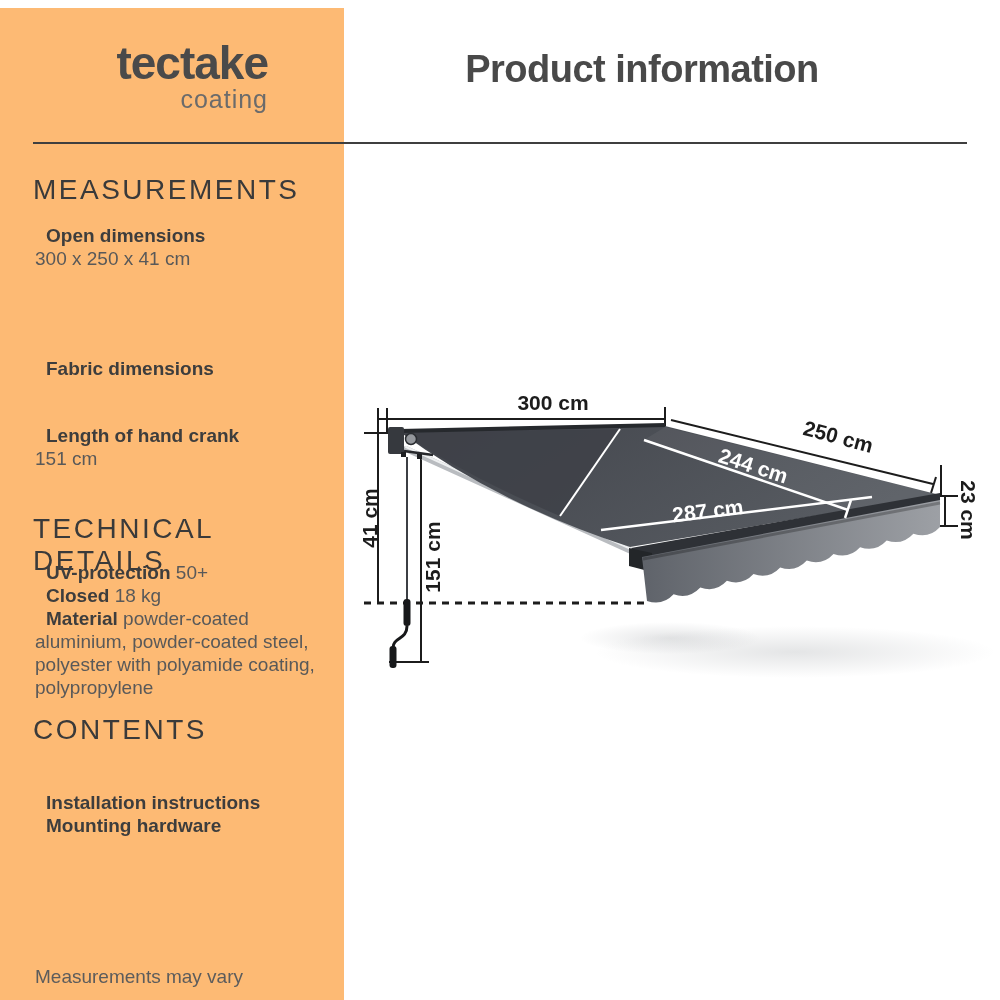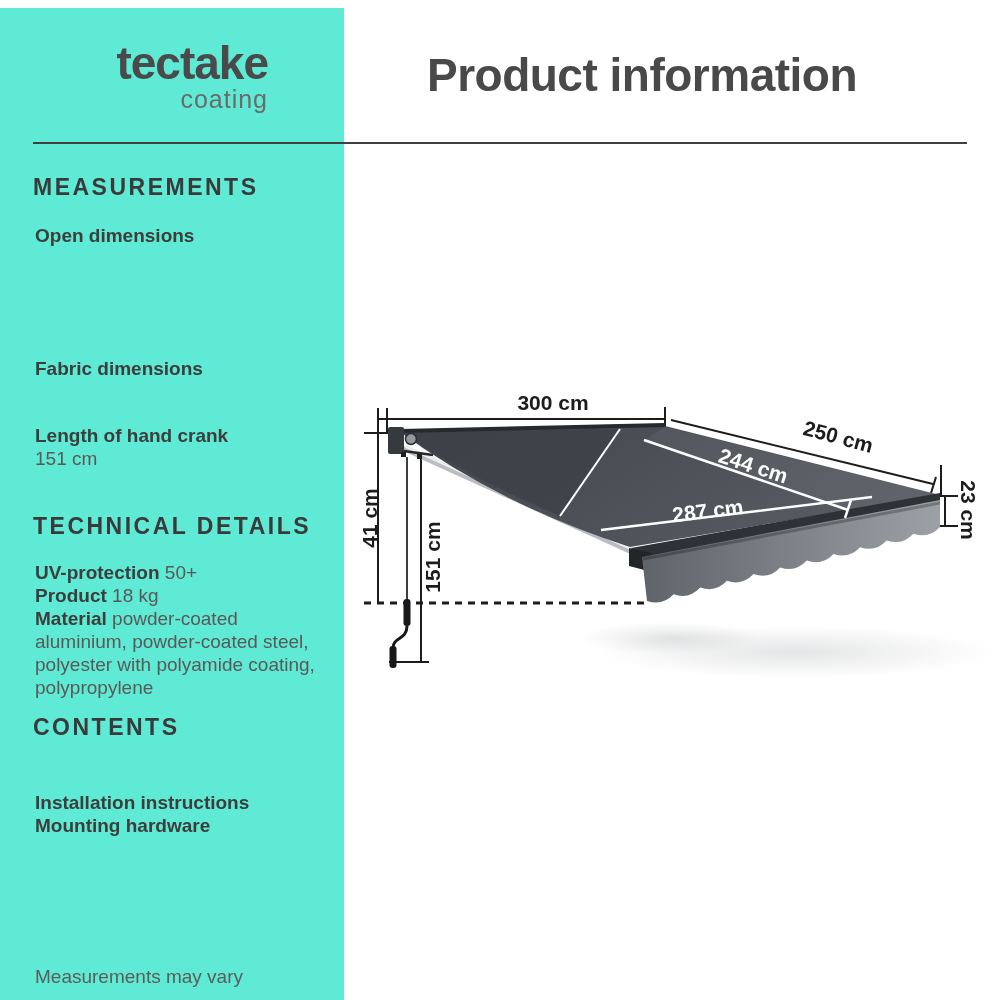--- a/index.html
+++ b/index.html
@@ -1,27 +1,27 @@
 <!DOCTYPE html>
 <html><head>
 <meta charset="utf-8">
 <style>
   html,body{margin:0;padding:0;background:#fff;}
   .page{position:relative;width:1000px;height:1000px;background:#ffffff;overflow:hidden;
         font-family:"Liberation Sans",sans-serif;color:#3d3d3d;}
-  .sidebar{position:absolute;left:0;top:8px;width:344px;height:992px;background:#5eead4;}
+  .sidebar{position:absolute;left:0;top:8px;width:344px;height:992px;background:#fdba74;}
   .logo{position:absolute;top:30px;left:0;width:268px;text-align:right;}
   .logo-main{font-size:46px;font-weight:700;color:#4a4a4a;letter-spacing:-1px;line-height:1.1;}
   .logo-sub{font-size:25px;font-weight:400;color:#6b6b6b;letter-spacing:1px;margin-top:-4px;}
   .rule{position:absolute;left:33px;top:142px;width:934px;height:0;border-top:2px solid #3f3f3f;}
   .page-title{position:absolute;left:344px;top:48px;width:596px;text-align:center;
-              font-size:46px;font-weight:700;color:#494949;letter-spacing:-0.5px;}
-  .sb-heading{position:absolute;left:33px;font-size:23px;font-weight:700;color:#3a3a3a;letter-spacing:2.5px;}
+              font-size:38px;font-weight:700;color:#494949;letter-spacing:-0.5px;}
+  .sb-heading{position:absolute;left:33px;font-size:28px;font-weight:400;color:#3a3a3a;letter-spacing:2.5px;}
   .sb-block{position:absolute;left:35px;width:292px;font-size:19px;line-height:23px;}
-  .sb-label{font-weight:700;color:#3d3d3d;}
+  .sb-label{font-weight:700;color:#3d3d3d;margin-left:11px;}
   .sb-value{font-weight:400;color:#595959;}
   .sb-note{position:absolute;left:35px;top:958px;font-size:19px;color:#5c5c5c;}
   svg text{font-family:"Liberation Sans",sans-serif;}
   .dim-label{font-size:21px;font-weight:700;fill:#1c1c1c;}
   .fab-label{font-size:21px;font-weight:700;fill:#ffffff;}
 </style>
 </head>
 <body>
 
 <div class="page">
@@ -29,35 +29,36 @@
   <div class="sidebar">
     <div class="logo">
       <div class="logo-main">tectake</div>
       <div class="logo-sub">coating</div>
     </div>
 
     <div class="sb-heading" style="top:166px;">MEASUREMENTS</div>
 
     <div class="sb-block" style="top:216px;">
       <div class="sb-label">Open dimensions</div>
+      <div class="sb-value"> 300 x 250 x 41 cm</div>
     </div>
     <div class="sb-block" style="top:349px;">
       <div class="sb-label">Fabric dimensions</div>
     </div>
     <div class="sb-block" style="top:416px;">
       <div class="sb-label">Length of hand crank</div>
       <div class="sb-value"> 151 cm</div>
     </div>
 
     <div class="sb-heading" style="top:505px;">TECHNICAL DETAILS</div>
 
     <div class="sb-block" style="top:553px;">
       <span class="sb-label">UV-protection</span>
       <span class="sb-value"> 50+</span><br>
-      <span class="sb-label">Product</span>
+      <span class="sb-label">Closed</span>
       <span class="sb-value"> 18 kg</span><br>
       <span class="sb-label">Material</span>
       <span class="sb-value"> powder-coated aluminium, powder-coated steel, polyester with polyamide coating, polypropylene</span>
     </div>
 
     <div class="sb-heading" style="top:706px;">CONTENTS</div>
 
     <div class="sb-block" style="top:783px;">
       <div class="sb-label">Installation instructions</div>
       <div class="sb-label">Mounting hardware</div>

